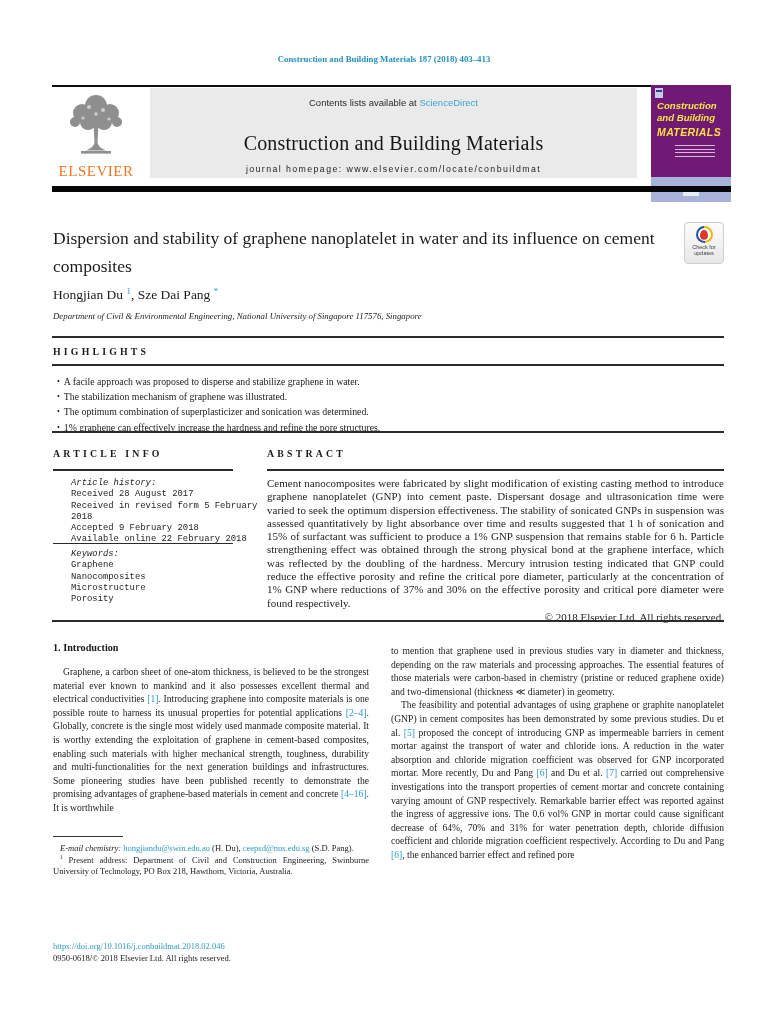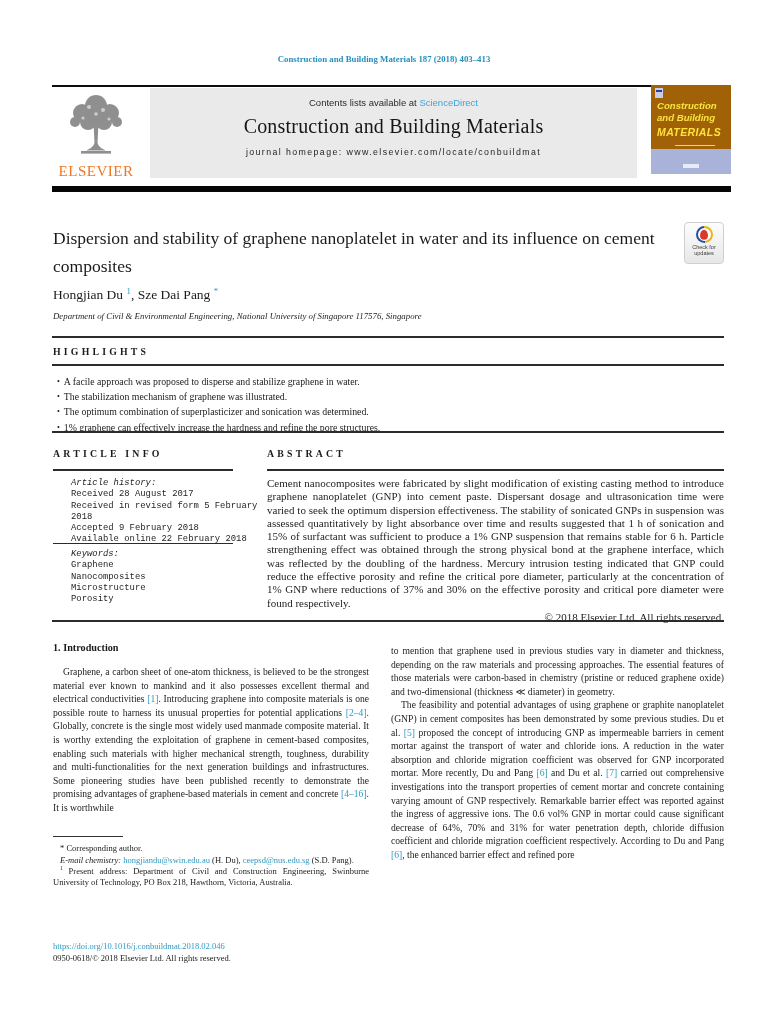--- a/index.html
+++ b/index.html
@@ -11,25 +11,25 @@
 
   .rule-top{position:absolute;top:85px;left:52px;width:679px;height:2px;background:#0d0d0d;}
   .thick-bar{position:absolute;top:186px;left:52px;width:679px;height:6px;background:#060606;}
 
   .logo{position:absolute;left:46px;top:92px;width:100px;height:86px;text-align:center;}
   .logo-text{font-size:15px;color:#ee7624;letter-spacing:.5px;margin-top:1px;}
 
   .header-box{position:absolute;left:150px;top:88px;width:487px;height:90px;background:#eaeaea;text-align:center;}
   .contents-line{margin-top:9px;font-family:"Liberation Sans",sans-serif;font-size:9.5px;color:#2b2b2b;}
   .sciencedirect{color:#3ea4da;cursor:pointer;}
-  .journal-title{margin-top:7px;font-size:20px;color:#151515;letter-spacing:.2px;}
+  .journal-title{margin-top:24px;font-size:20px;color:#151515;letter-spacing:.2px;}
   .homepage{margin-top:9px;font-family:"Liberation Sans",sans-serif;font-size:8.8px;
             letter-spacing:1.4px;color:#1f1f1f;}
 
-  .cover{position:absolute;left:651px;top:85px;width:80px;height:89px;background:#a16207;cursor:pointer;}
+  .cover{position:absolute;left:651px;top:85px;width:80px;height:117px;background:#701a75;cursor:pointer;}
   .cover-logo{position:absolute;top:3px;left:4px;width:8px;height:10px;background:#c7cde6;}
   .cover-logo:after{content:"";position:absolute;left:1px;top:2px;width:6px;height:1.5px;background:#2d3d96;}
   .cover-t{position:absolute;left:6px;font-family:"Liberation Sans",sans-serif;font-style:italic;
            font-weight:bold;color:#f6e53e;font-size:9.6px;white-space:nowrap;}
   .cover-t1{top:15px;} .cover-t2{top:27px;}
   .cover-t3{top:41px;font-size:10.5px;color:#ffe23c;letter-spacing:.4px;}
   .cover-fineprint{position:absolute;top:60px;left:24px;width:40px;}
   .cover-fineprint div{height:1px;background:rgba(255,255,255,.7);margin-bottom:2.5px;}
   .cover-bottom{position:absolute;bottom:0;left:0;right:0;height:25px;background:#a9b3da;}
   .cover-pill{position:absolute;bottom:6px;left:32px;width:16px;height:4px;background:#e8ecf7;}
@@ -211,21 +211,20 @@
     <p class="indent"><span>Graphene, a carbon sheet of one-atom thickness, is believed to be the strongest material ever known to mankind and it also possesses excellent thermal and electrical conductivities </span><span class="link">[1]</span><span>. Introducing graphene into composite materials is one possible route to harness its unusual properties for potential applications </span><span class="link">[2–4]</span><span>. Globally, concrete is the single most widely used manmade composite material. It is worthy extending the exploitation of graphene in cement-based composites, enabling such materials with higher mechanical strength, toughness, durability and multi-functionalities for the next generation buildings and infrastructures. Some pioneering studies have been published recently to demonstrate the promising advantages of graphene-based materials in cement and concrete </span><span class="link">[4–16]</span><span>. It is worthwhile</span></p>
   </div>
 
   <div class="col col-right">
     <p><span>to mention that graphene used in previous studies vary in diameter and thickness, depending on the raw materials and processing approaches. The essential features of those materials were carbon-based in chemistry (pristine or reduced graphene oxide) and two-dimensional (thickness ≪ diameter) in geometry.</span></p>
     <p class="indent"><span>The feasibility and potential advantages of using graphene or graphite nanoplatelet (GNP) in cement composites has been demonstrated by some previous studies. Du et al. </span><span class="link">[5]</span><span> proposed the concept of introducing GNP as impermeable barriers in cement mortar against the transport of water and chloride ions. A reduction in the water absorption and chloride migration coefficient was observed for GNP incorporated mortar. More recently, Du and Pang </span><span class="link">[6]</span><span> and Du et al. </span><span class="link">[7]</span><span> carried out comprehensive investigations into the transport properties of cement mortar and concrete containing varying amount of GNP respectively. Remarkable barrier effect was reported against the ingress of aggressive ions. The 0.6 vol% GNP in mortar could cause significant decrease of 64%, 70% and 31% for water penetration depth, chloride diffusion coefficient and chloride migration coefficient respectively. According to Du and Pang </span><span class="link">[6]</span><span>, the enhanced barrier effect and refined pore</span></p>
   </div>
 
   <div class="footnotes">
     <div class="fn-rule"></div>
-    <div class="fn-indent">* Corresponding author.</div>
     <div class="fn-line fn-indent"><span class="it">E-mail chemistry: </span><span class="link">hongjiandu@swin.edu.au</span><span> (H. Du), </span><span class="link">ceepsd@nus.edu.sg</span><span> (S.D. Pang).</span></div>
     <div class="fn-line fn-indent"><sup>1</sup><span> Present address: Department of Civil and Construction Engineering, Swinburne University of Technology, PO Box 218, Hawthorn, Victoria, Australia.</span></div>
   </div>
 
   <div class="doi-block">
     <div class="link">https://doi.org/10.1016/j.conbuildmat.2018.02.046</div>
     <div>0950-0618/© 2018 Elsevier Ltd. All rights reserved.</div>
   </div>
 
 </div>

